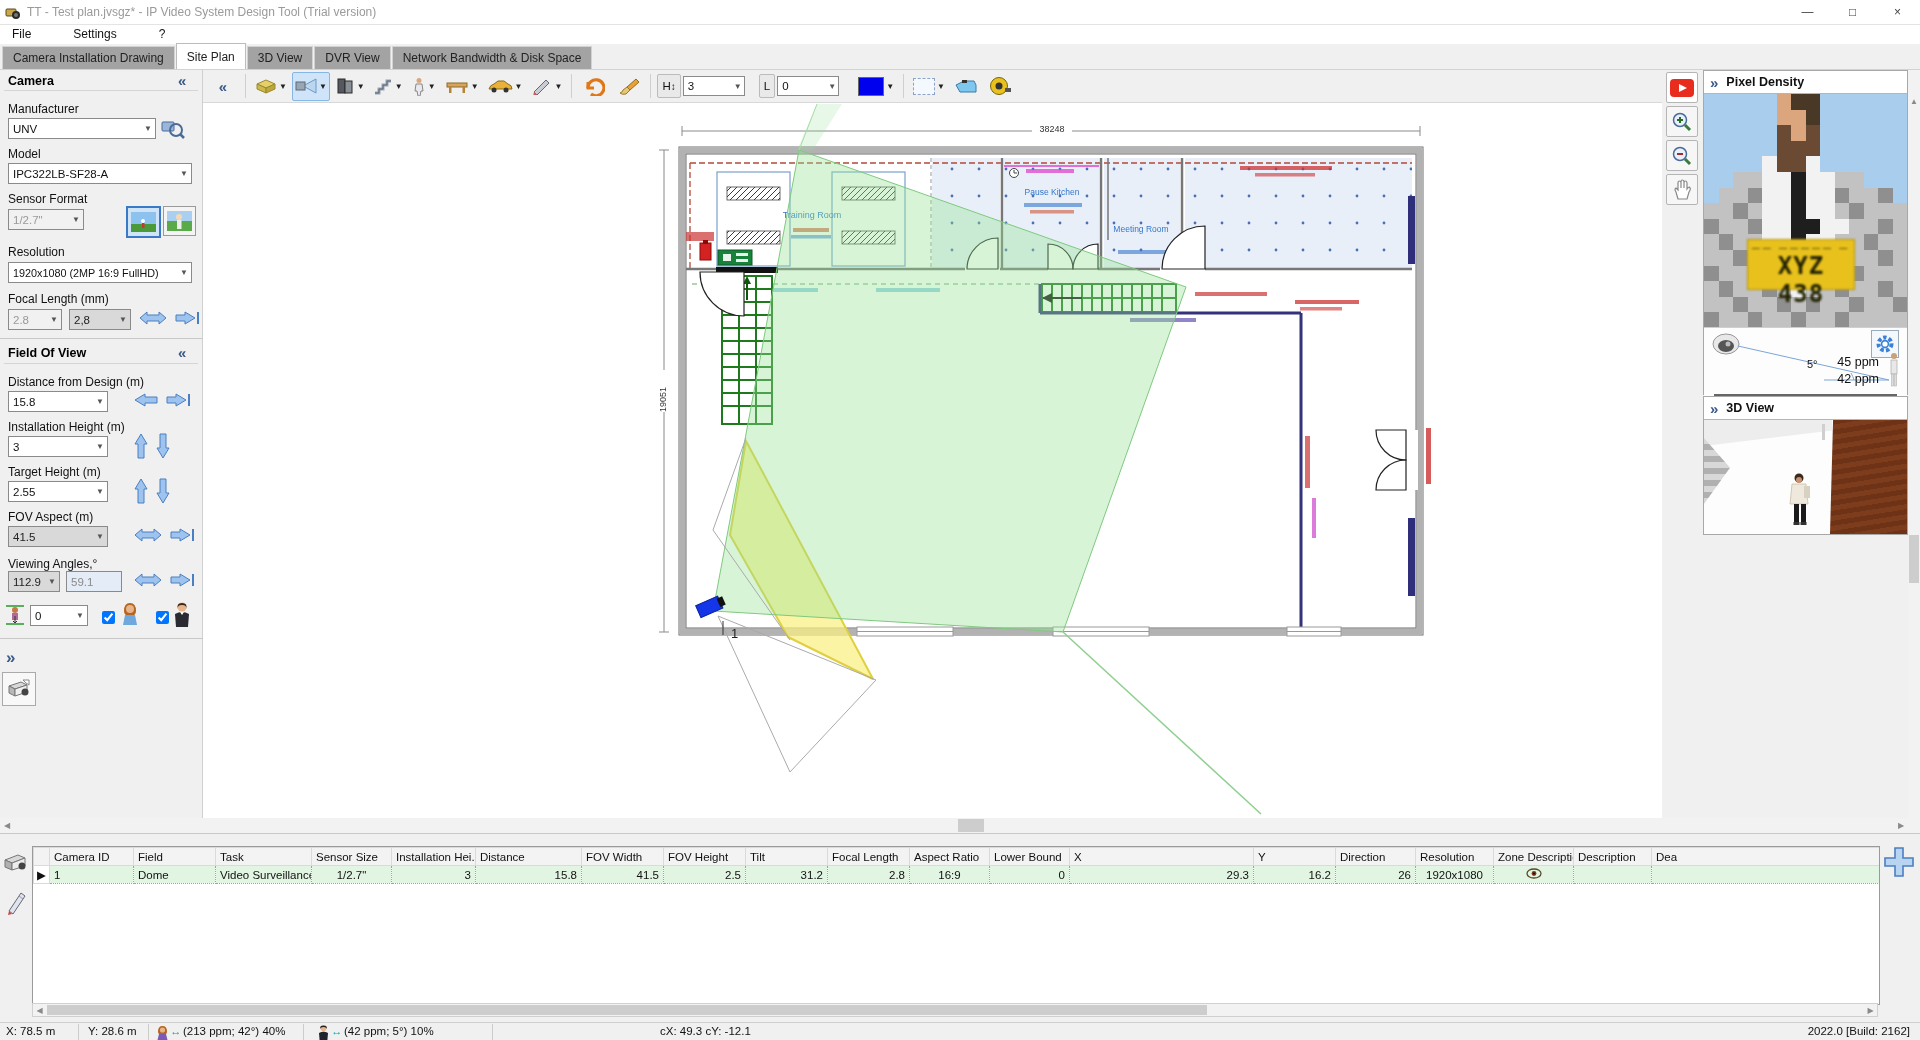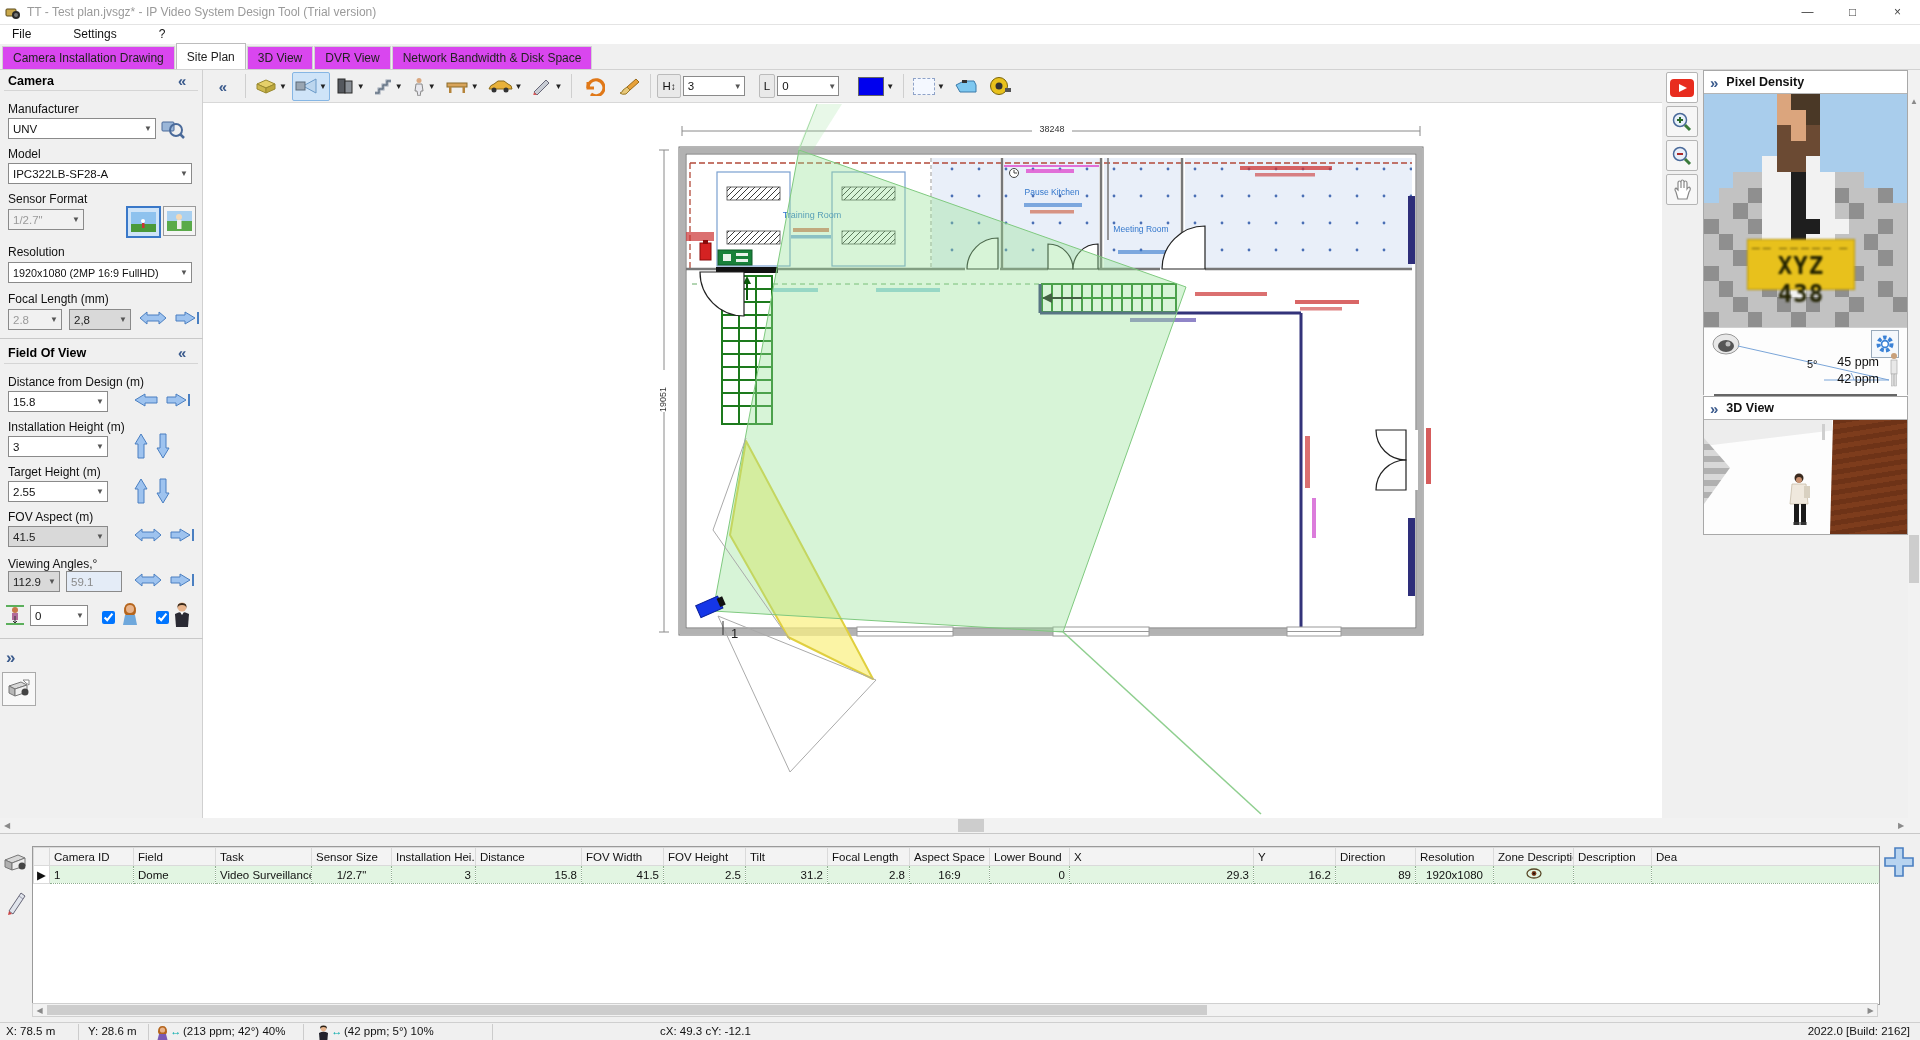--- a/index.html
+++ b/index.html
@@ -6,21 +6,21 @@
   #app{position:relative;width:1920px;height:1040px;background:#f0f0f0;overflow:hidden;font-size:12px;color:#111;}
   .abs{position:absolute;}
   
   #titlebar{left:0;top:0;width:1920px;height:24px;background:#ffffff;border-bottom:1px solid #e4e4e4;display:flex;align-items:center;}
   #titlebar .title{color:#9a9a9a;font-size:12px;margin-left:6px;}
   .winbtns{position:absolute;right:0;top:0;height:24px;display:flex;}
   .winbtn{width:45px;height:24px;display:flex;align-items:center;justify-content:center;color:#444;font-size:12px;}
   #menubar{left:0;top:24px;width:1920px;height:20px;background:#fff;display:flex;align-items:center;}
   .menu-item{padding:0 12px;font-size:12px;}
   #tabbar{left:0;top:44px;width:1920px;height:26px;background:#f0f0f0;border-bottom:1px solid #d2d2d2;display:flex;align-items:flex-end;padding-left:2px;box-sizing:border-box;}
-  .tab{height:22px;display:flex;align-items:center;padding:0 10px;font-size:12px;border:1px solid #d2d2d2;border-bottom:none;background:#d946ef;margin-right:1px;color:#222;}
+  .tab{height:22px;display:flex;align-items:center;padding:0 10px;font-size:12px;border:1px solid #d2d2d2;border-bottom:none;background:#a3a3a3;margin-right:1px;color:#222;}
   .tab.active{background:#fff;height:25px;position:relative;z-index:2;border-color:#bcbcbc;}
   
   #toolbar{left:203px;top:70px;width:1459px;height:33px;background:#f0f0f0;border-bottom:1px solid #d8d8d8;display:flex;align-items:center;gap:2px;padding-left:4px;box-sizing:border-box;}
   .tbtn{height:27px;min-width:26px;display:flex;align-items:center;justify-content:center;padding:0 2px;border:1px solid transparent;border-radius:2px;}
   .tbtn.sel{background:#cfe4f8;border-color:#86b6e4;}
   .drop{font-size:8px;color:#222;margin-left:2px;}
   .tsep{width:1px;height:24px;background:#cfcfcf;margin:0 4px;}
   .tool-combo{width:62px;height:20px;background:#fff;border:1px solid #8a8a8a;position:relative;display:flex;align-items:center;padding-left:4px;font-size:11.5px;box-sizing:border-box;}
   .tool-combo .arr{position:absolute;right:2px;font-size:8px;color:#555;}
   .lblbtn{height:22px;padding:0 4px;border:1px solid #bbb;background:#e9e9e9;display:flex;align-items:center;font-size:11.5px;border-radius:2px;}
@@ -1018,21 +1018,21 @@
               <th>Camera ID</th>
               <th>Field</th>
               <th>Task</th>
               <th>Sensor Size</th>
               <th>Installation Hei...</th>
               <th>Distance</th>
               <th>FOV Width</th>
               <th>FOV Height</th>
               <th>Tilt</th>
               <th>Focal Length</th>
-              <th>Aspect Space</th>
+              <th>Aspect Ratio</th>
               <th>Lower Bound</th>
               <th>X</th>
               <th>Y</th>
               <th>Direction</th>
               <th>Resolution</th>
               <th>Zone Description</th>
               <th>Description</th>
               <th>Dea</th>
             </tr>
             <tr>
@@ -1044,21 +1044,21 @@
               <td style="text-align:right">3</td>
               <td style="text-align:right">15.8</td>
               <td style="text-align:right">41.5</td>
               <td style="text-align:right">2.5</td>
               <td style="text-align:right">31.2</td>
               <td style="text-align:right">2.8</td>
               <td style="text-align:center">16:9</td>
               <td style="text-align:right">0</td>
               <td style="text-align:right">29.3</td>
               <td style="text-align:right">16.2</td>
-              <td style="text-align:right">89</td>
+              <td style="text-align:right">26</td>
               <td style="text-align:center">1920x1080</td>
               <td style="text-align:center"><svg width="16" height="11">
                   <ellipse cx="8" cy="5.5" rx="7" ry="4.5" fill="none" stroke="#5a4a2a" stroke-width="1.3"></ellipse>
                   <circle cx="8" cy="5.5" r="2.4" fill="#7a3a1a"></circle>
                   <circle cx="8" cy="5.5" r="1" fill="#111"></circle>
                 </svg></td>
               <td style="text-align:left"></td>
               <td style="text-align:left"></td>
             </tr>
           </tbody>

